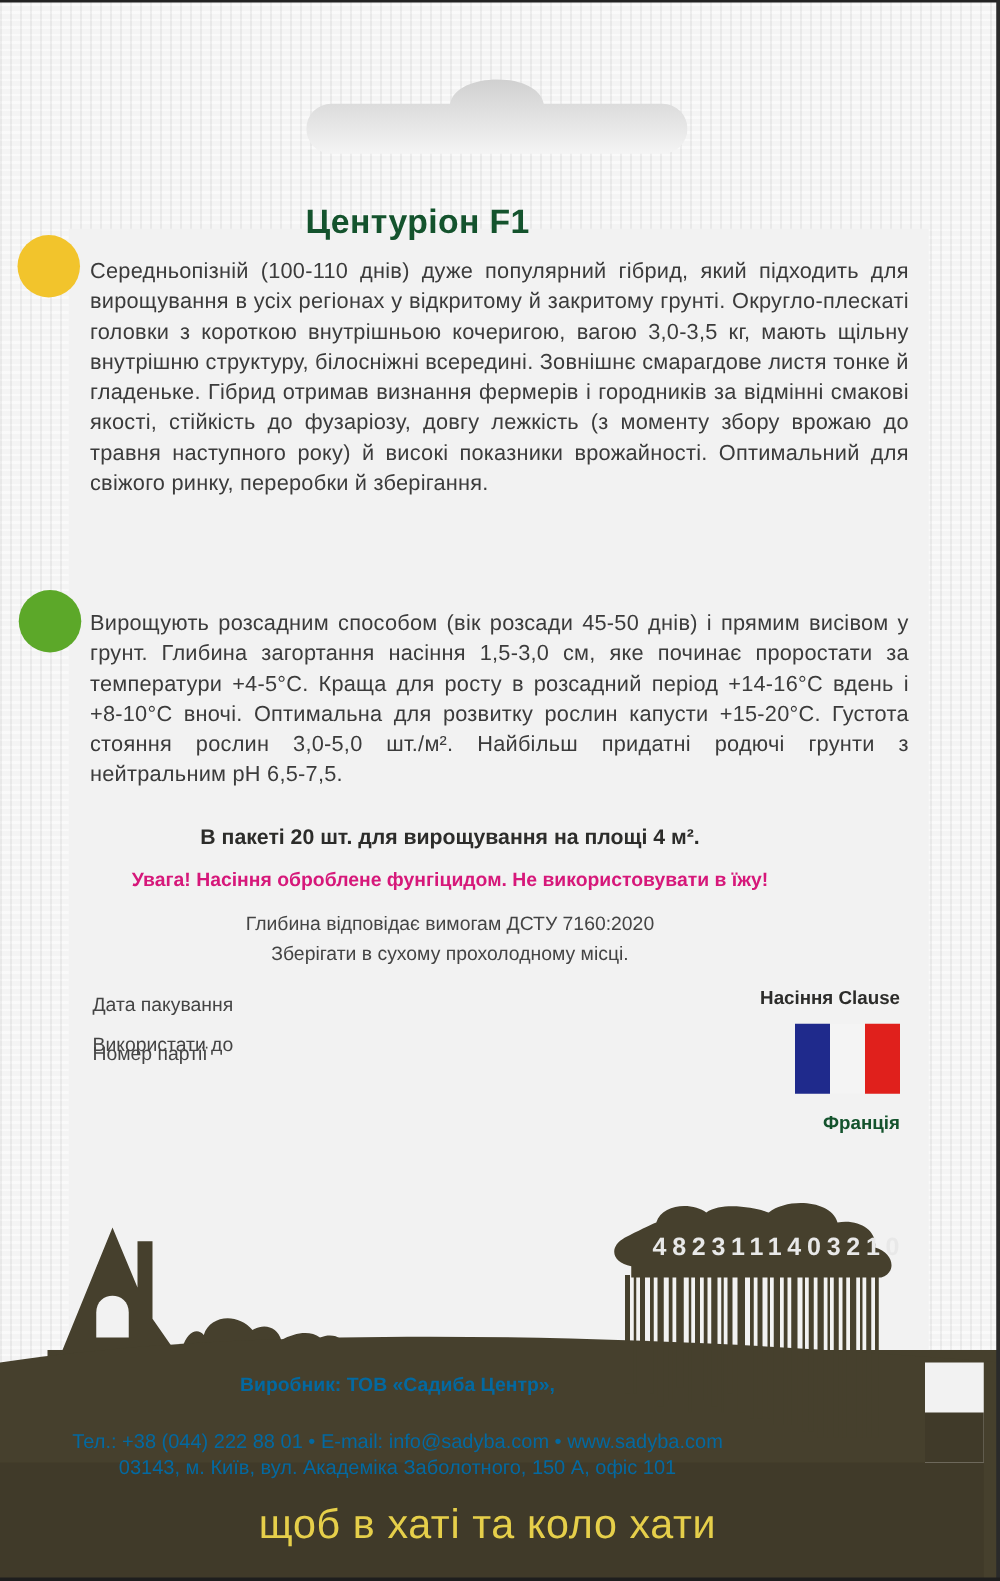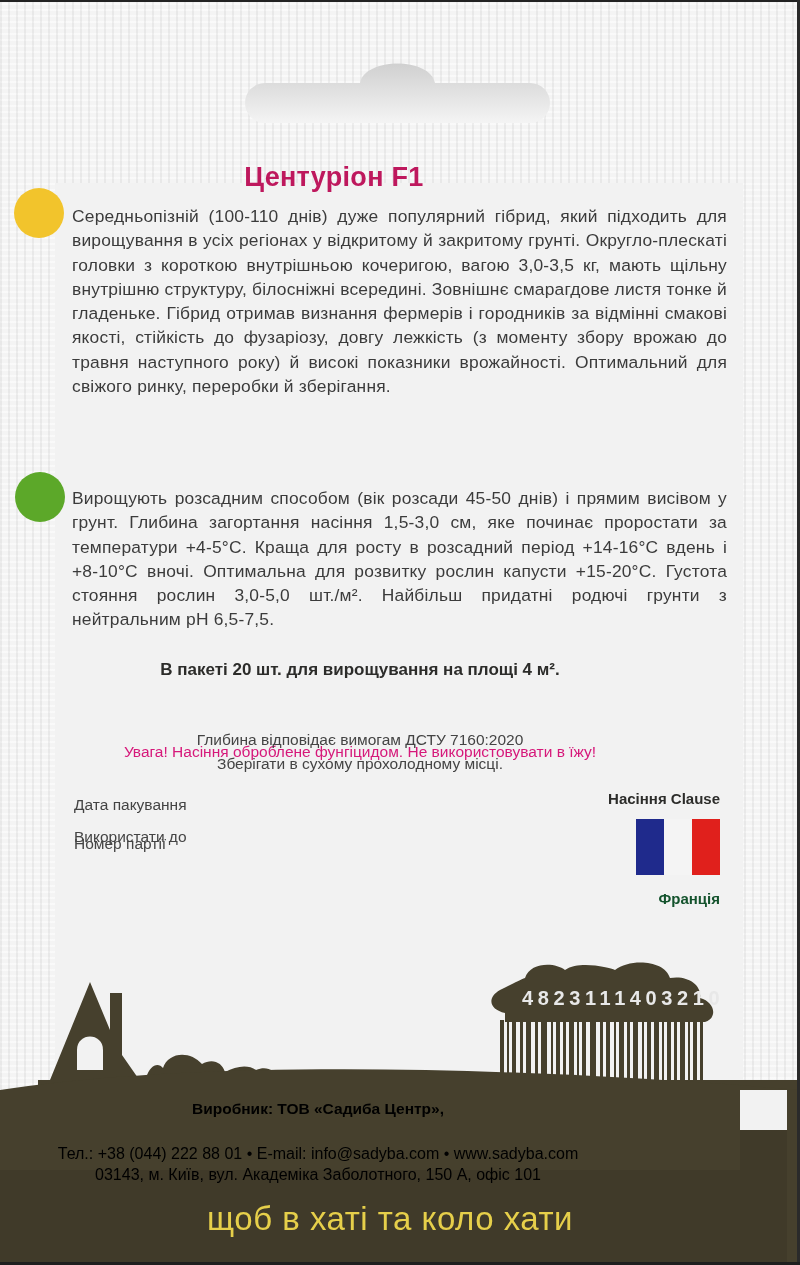--- a/index.html
+++ b/index.html
@@ -15,38 +15,38 @@
   .hanger {
     position: absolute; left: 245px; top: 60px; width: 305px; height: 66px;
   }
   .panel {
     position: absolute; left: 55px; top: 183px; width: 688px; height: 1000px;
     background: #f2f2f2;
   }
   .title {
     position: absolute; left: 0; width: 668px; top: 162px; text-align: center;
     font-family: "Liberation Sans", sans-serif; font-weight: bold; font-size: 27px;
-    color: #be185d; letter-spacing: 0.3px;
+    color: #14532d; letter-spacing: 0.3px;
   }
   .dot { position: absolute; width: 50px; height: 50px; border-radius: 50%; }
   .dot.yellow { left: 14px; top: 188px; }
   .dot.green { left: 15px; top: 472px; }
   .para {
     position: absolute; left: 72px; width: 655px;
     font-family: "Liberation Sans", sans-serif; font-size: 17.4px; line-height: 24.3px;
     color: #3b3b3b; text-align: justify; letter-spacing: 0.2px;
   }
   .para.p1 { top: 204px; }
   .para.p2 { top: 486px; }
   .center-line {
     position: absolute; left: 0; width: 720px; text-align: center;
     font-family: "Liberation Sans", sans-serif;
   }
   .pack { top: 660px; font-size: 17px; font-weight: bold; color: #2c2c2a; }
-  .warn { top: 696px; font-size: 15.5px; font-weight: normal; margin-top: 47px; }
+  .warn { top: 696px; font-size: 15.5px; font-weight: bold; }
   .std { font-size: 15.5px; color: #444; }
   .std1 { top: 731px; }
   .std2 { top: 755px; }
   .field {
     position: absolute; left: 74px; font-family: "Liberation Sans", sans-serif;
     font-size: 15.5px; color: #444;
   }
   .f1 { top: 796px; } .f2 { top: 835px; } .f3 { top: 828px; }
   .brand {
     position: absolute; right: 80px; top: 790px; font-family: "Liberation Sans", sans-serif;
@@ -60,21 +60,21 @@
     position: absolute; right: 80px; top: 890px; font-family: "Liberation Sans", sans-serif;
     font-size: 15px; font-weight: bold; color: #14532d;
   }
   .scene { position: absolute; left: 0; top: 940px; width: 800px; height: 325px; }
   .barcode-num {
     position: absolute; left: 522px; top: 987px; font-family: Liberation Sans, sans-serif;
     font-size: 20px; color: #e8e8e8; letter-spacing: 4.6px; font-weight: bold;
   }
   .maker {
     position: absolute; left: 0; width: 636px; text-align: center;
-    font-family: "Liberation Sans", sans-serif; color: #000000;
+    font-family: "Liberation Sans", sans-serif; color: #0369a1;
   }
   .maker.m1 { top: 1100px; font-size: 15.5px; font-weight: bold; }
   .maker.m2 { top: 1122px; font-size: 16px; margin-top: 44px; }
   .maker.m3 { top: 1145px; font-size: 16px; }
   .slogan {
     position: absolute; left: 0; width: 780px; top: 1200px; text-align: center;
     font-family: "Liberation Sans", sans-serif; font-size: 33px;
     letter-spacing: 0.5px;
   }
   .topbar { position: absolute; left: 0; top: 0; width: 800px; height: 2px; background: #222; }

